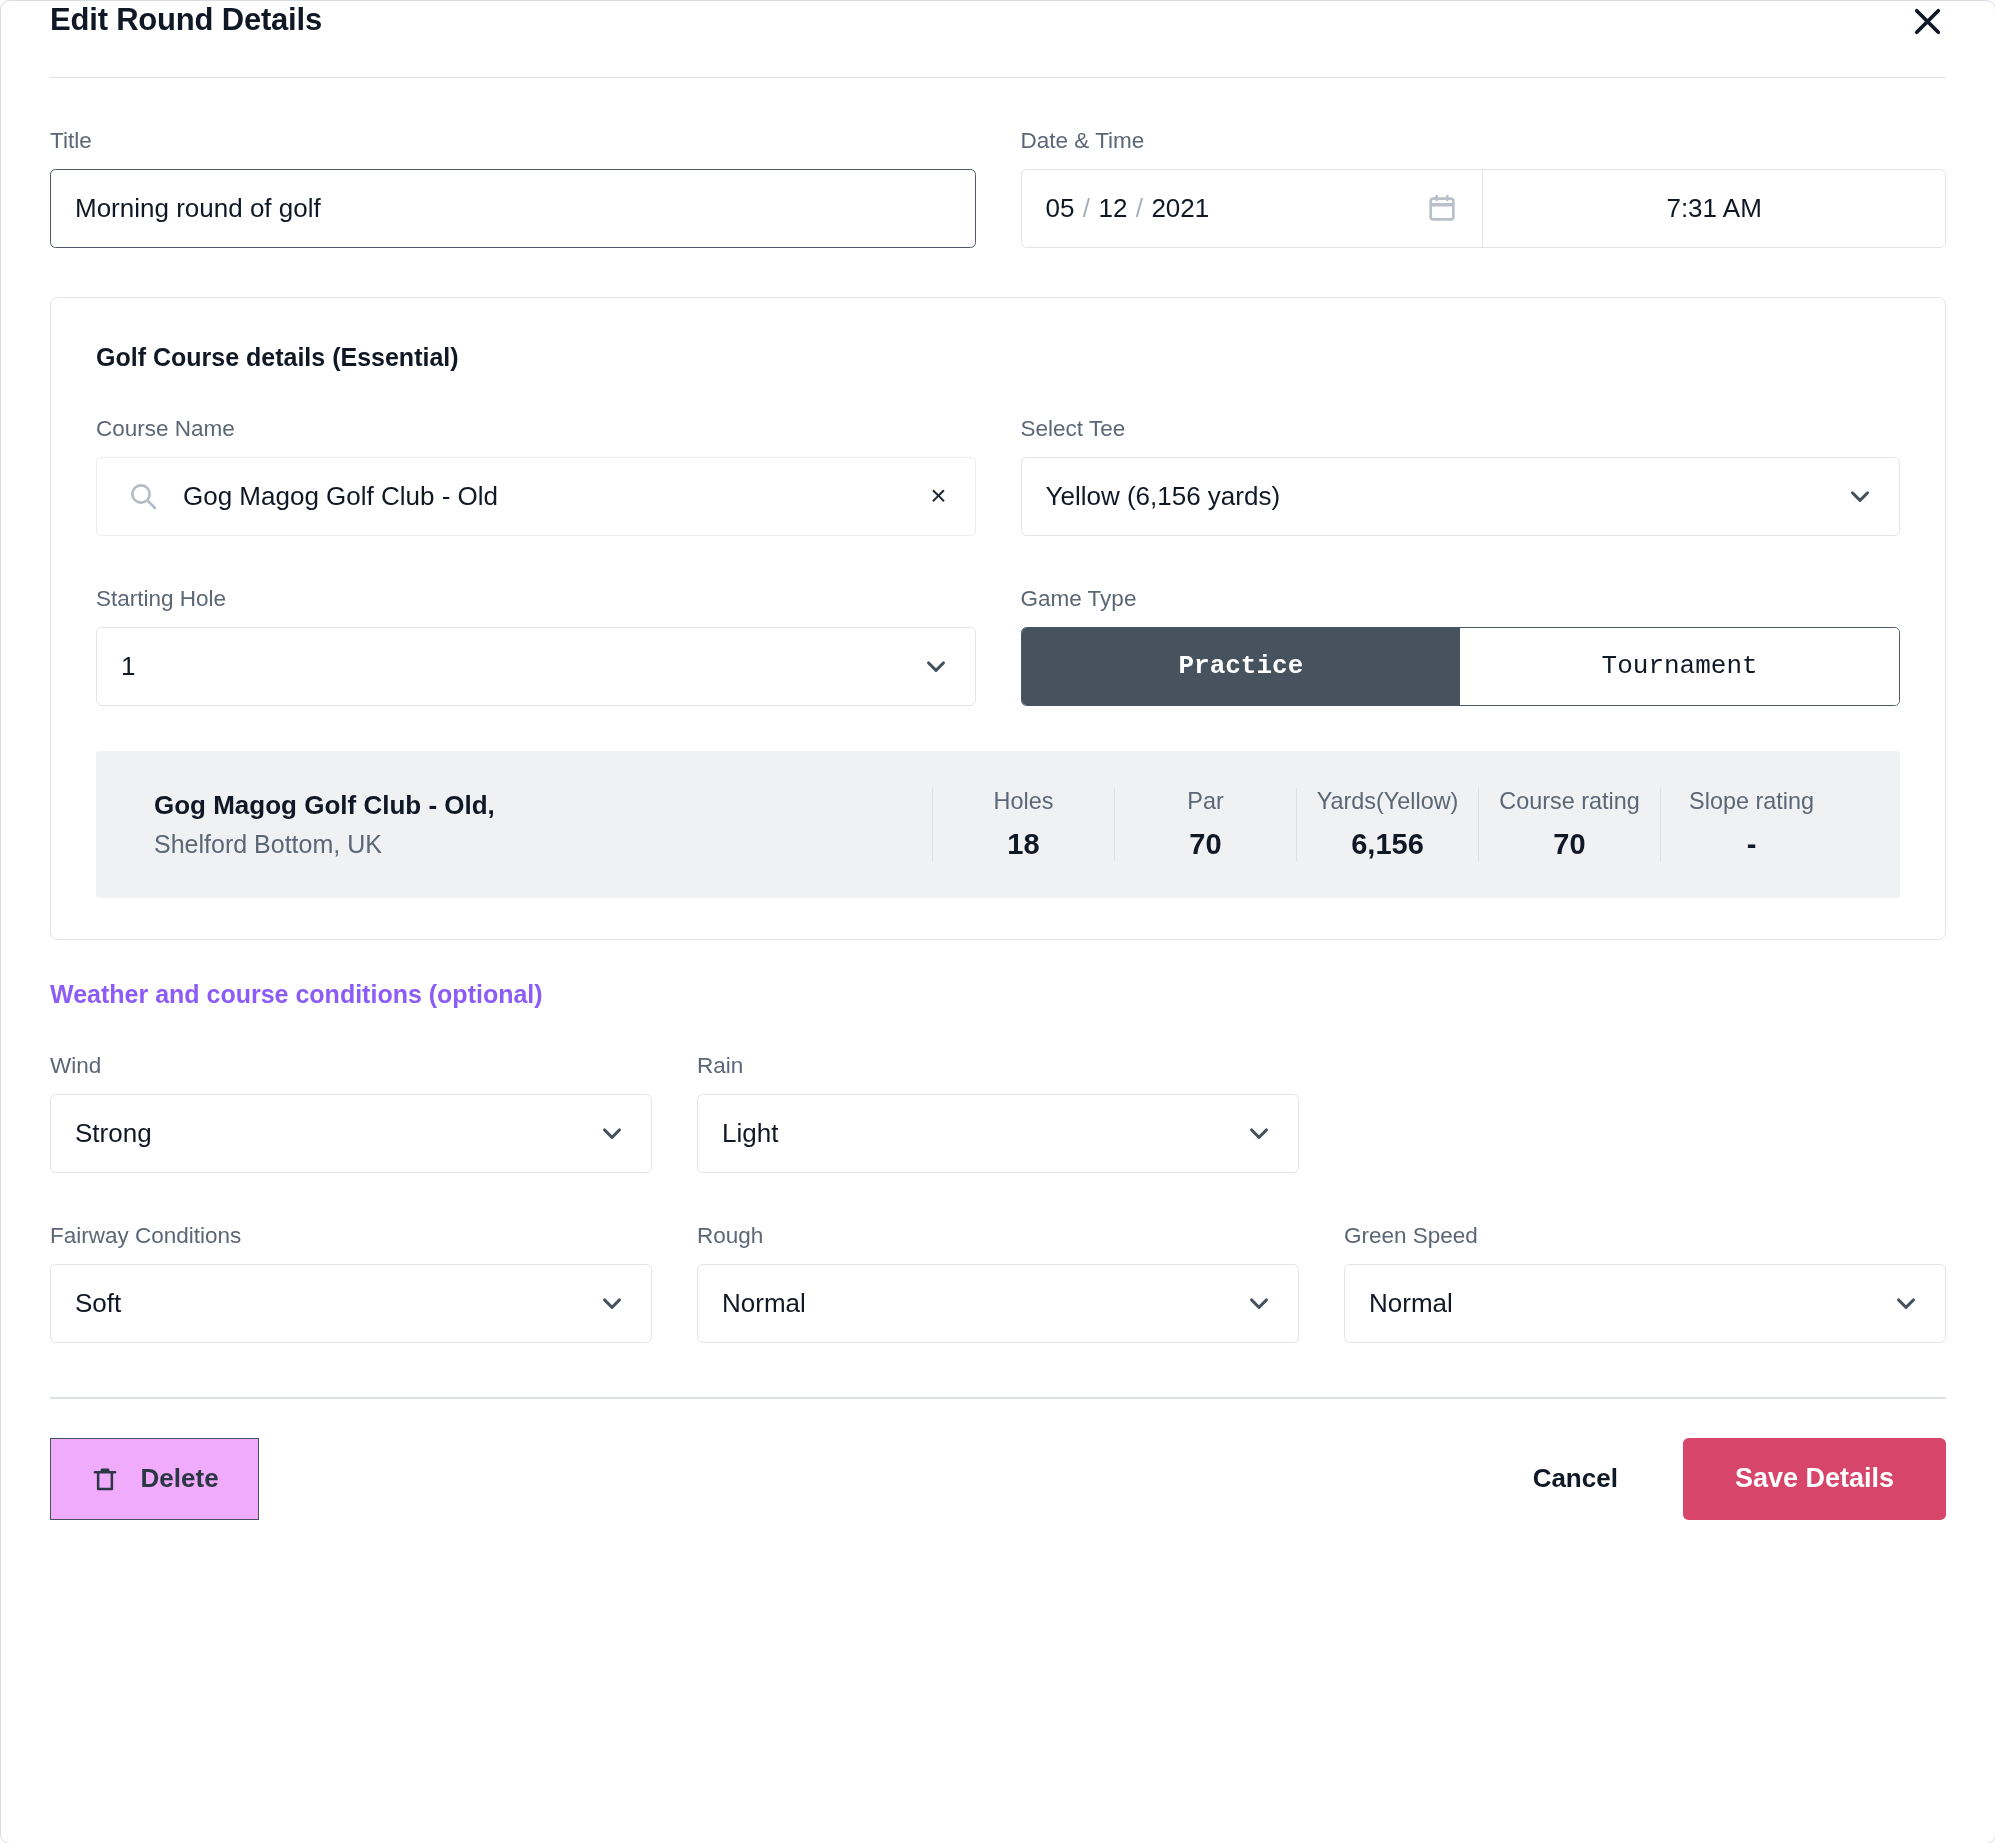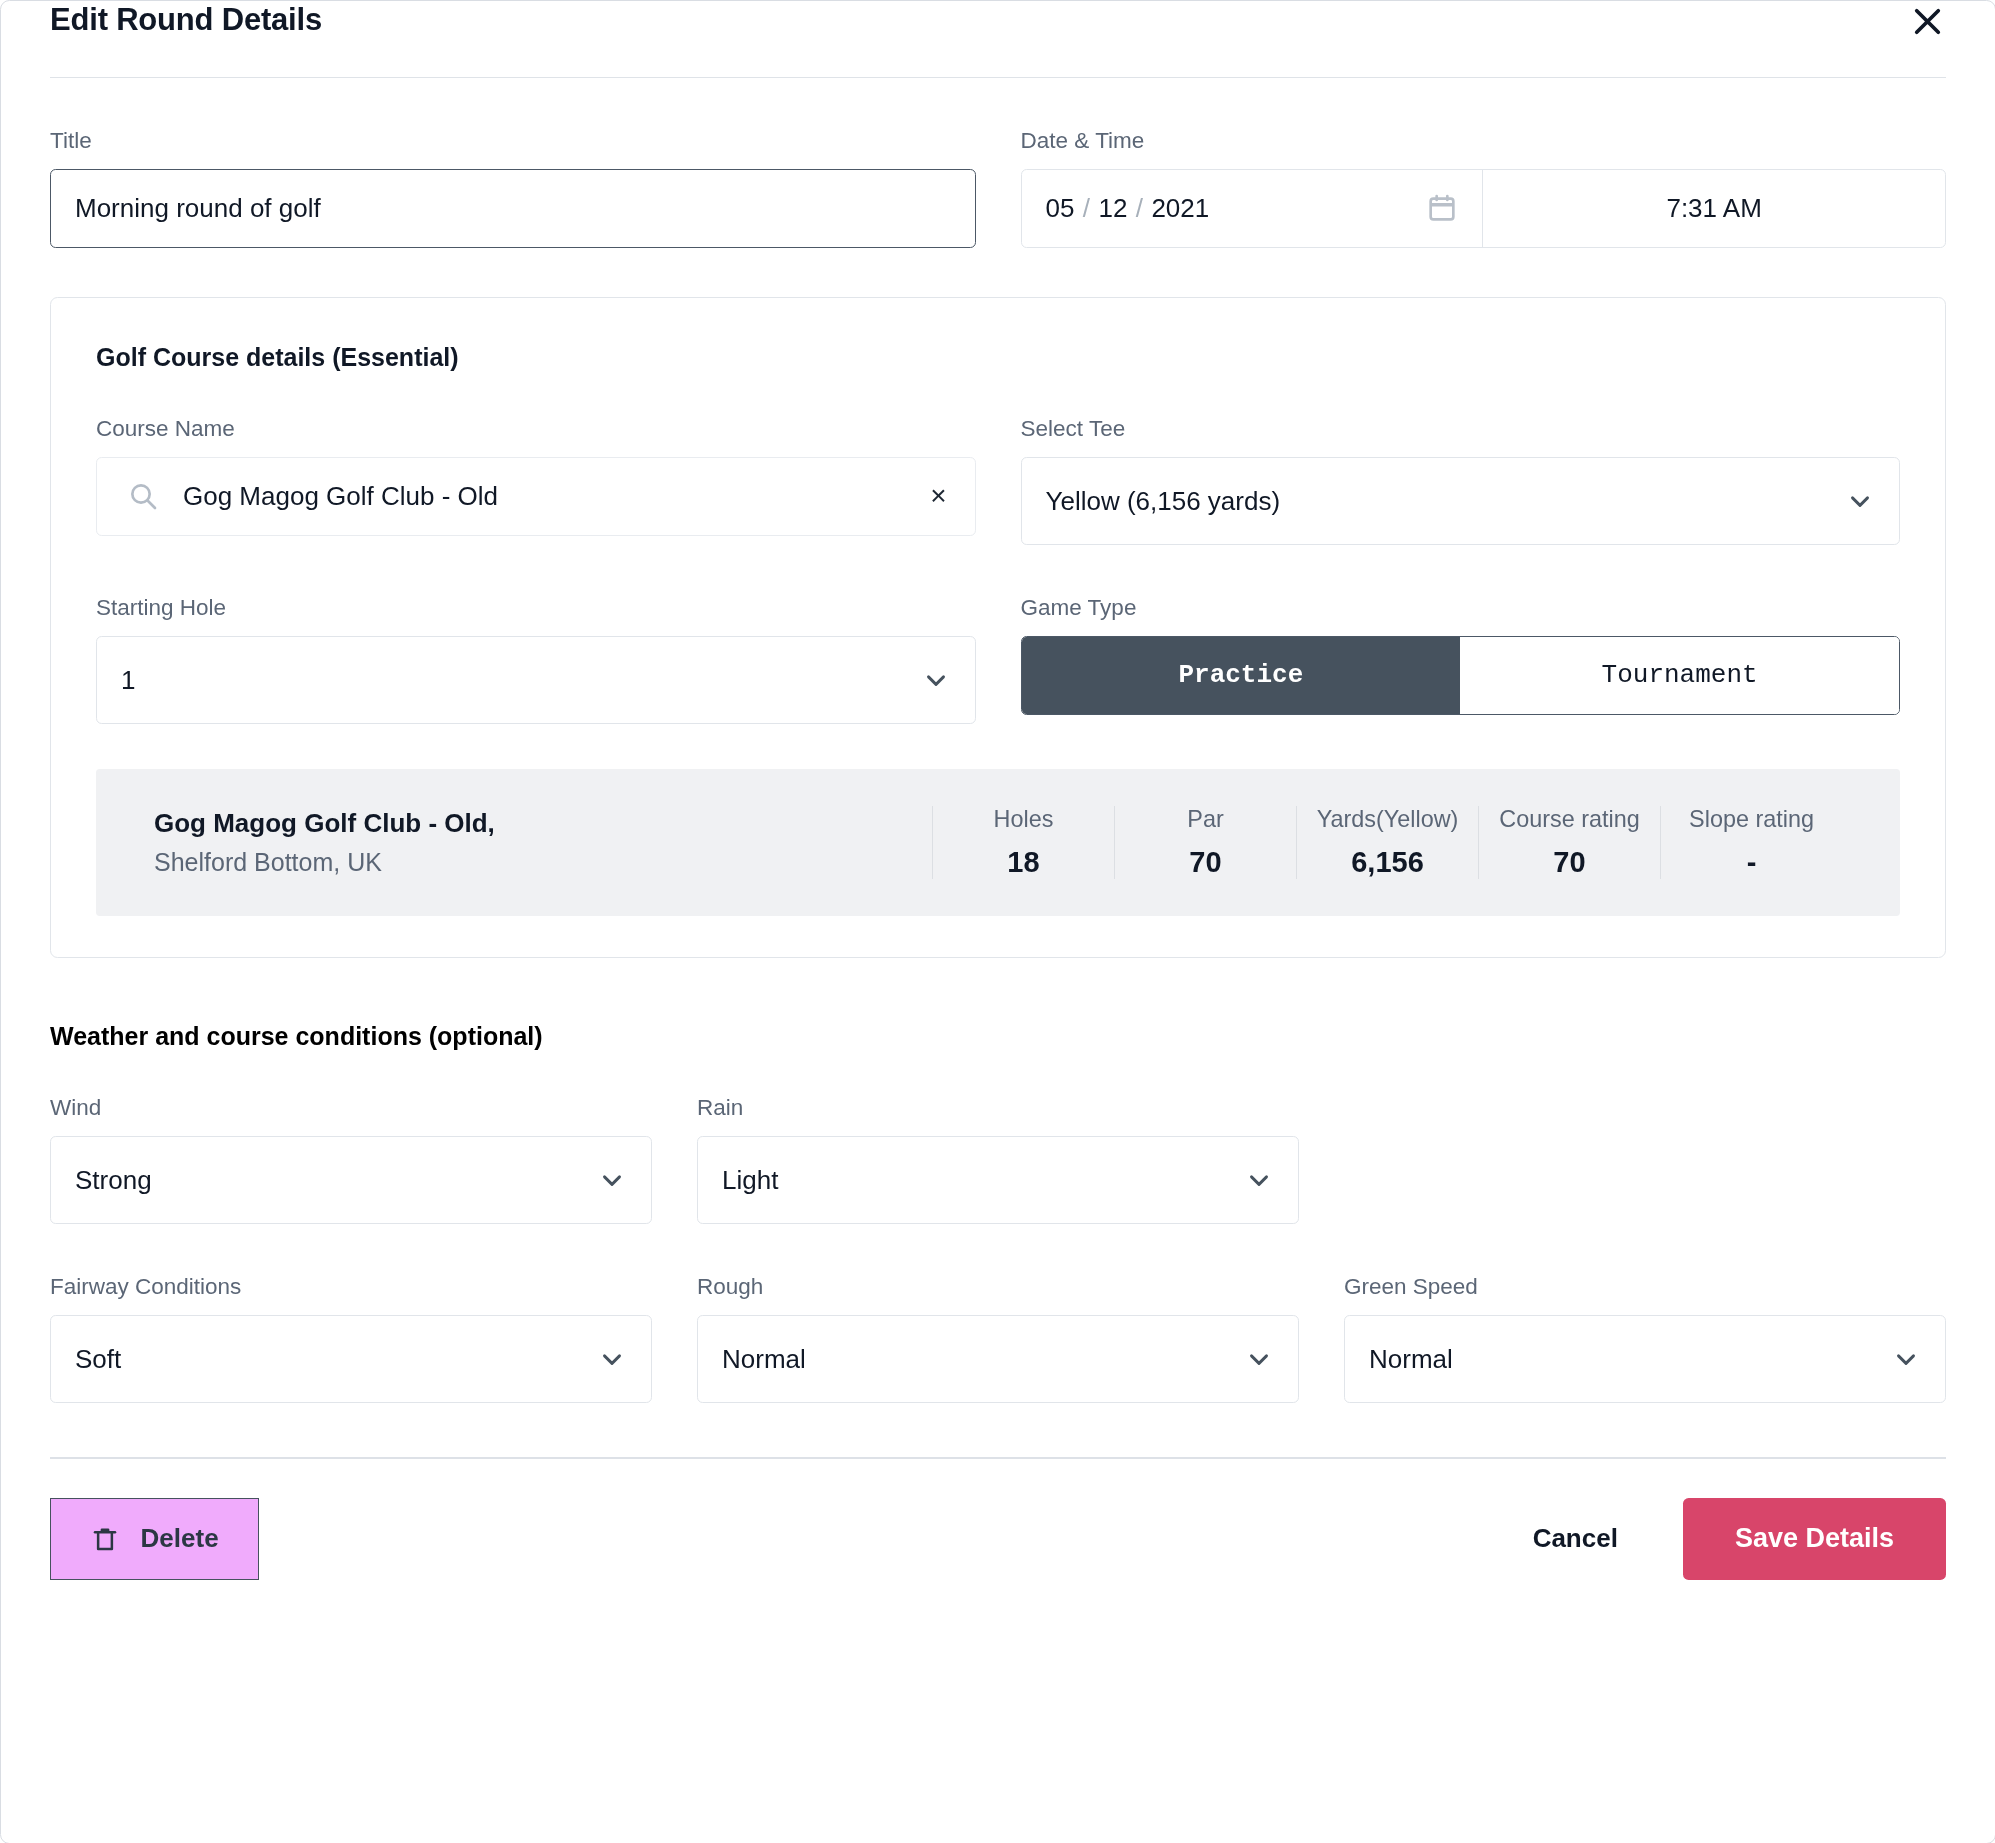--- a/index.html
+++ b/index.html
@@ -68,21 +68,21 @@
     font-family: "Liberation Sans", sans-serif;
     font-size: 26px;
     color: #101826;
     padding: 0 24px;
     outline: none;
   }
 
   .select-box {
     position: relative;
     width: 100%;
-    height: 88px;
+    height: 79px;
     border: 1.9px solid #e1e5ea;
     border-radius: 5.6px;
     background: #fff;
     display: flex;
     align-items: center;
     padding: 0 24px;
     cursor: pointer;
   }
   .select-box .value {
     font-size: 26px;
@@ -256,22 +256,22 @@
   .stat-value {
     font-size: 29px;
     font-weight: bold;
     color: #101826;
   }
 
   
   .weather-heading {
     font-size: 25px;
     font-weight: bold;
-    color: #000000;
-    margin-top: 64px;
+    color: #8b5cf6;
+    margin-top: 40px;
     margin-bottom: 43px;
   }
   .grid3 {
     display: flex;
     gap: 45px;
   }
   .grid3 > div { flex: 1; }
   .grid3.two > div:nth-child(3) { visibility: hidden; }
 
   

